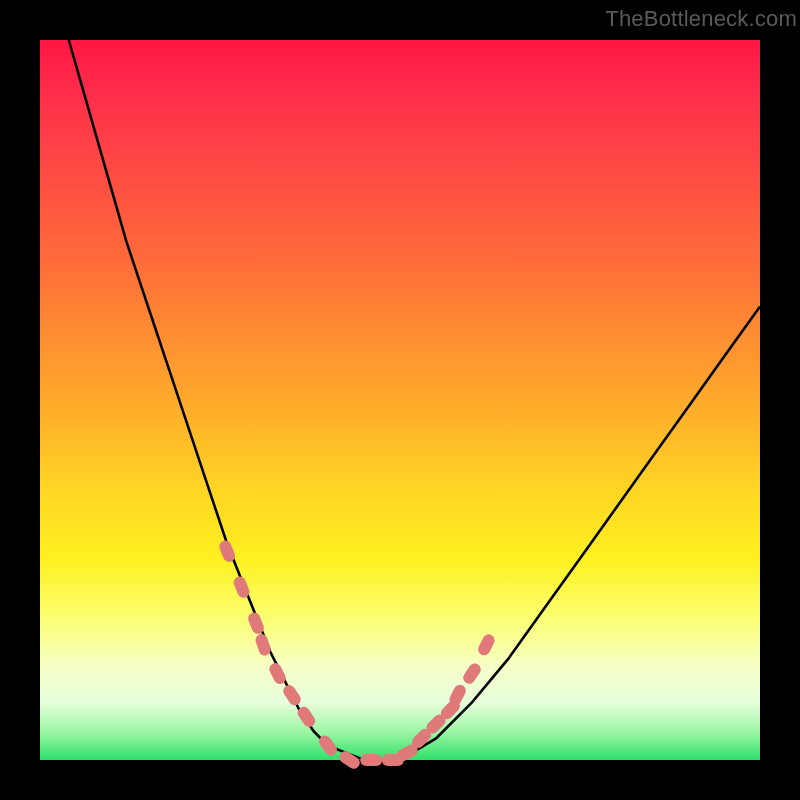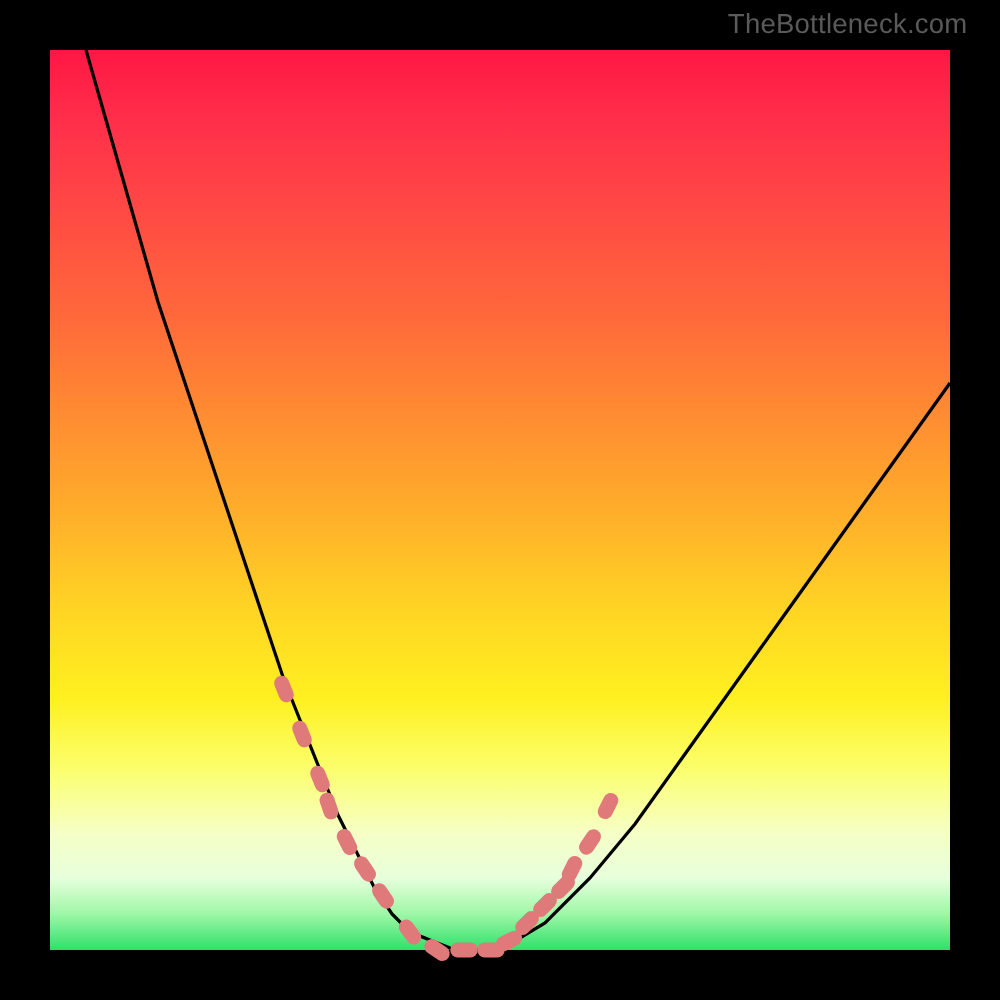--- a/index.html
+++ b/index.html
@@ -37,21 +37,21 @@
       #fbff6e 80%,
       #f6ffc6 87%,
       #e7ffdc 92%,
       #9ef7a6 96%,
       #2fe06a 100%
     );
   }
   .watermark {
     position: absolute;
     top: 6px;
-    right: 26px;
+    right: 3px;
     color: #5a5a5a;
     font-size: 22px;
     font-weight: 500;
     letter-spacing: 0.2px;
     user-select: none;
   }
   svg.curve {
     position: absolute;
     left: 0;
     top: 0;

